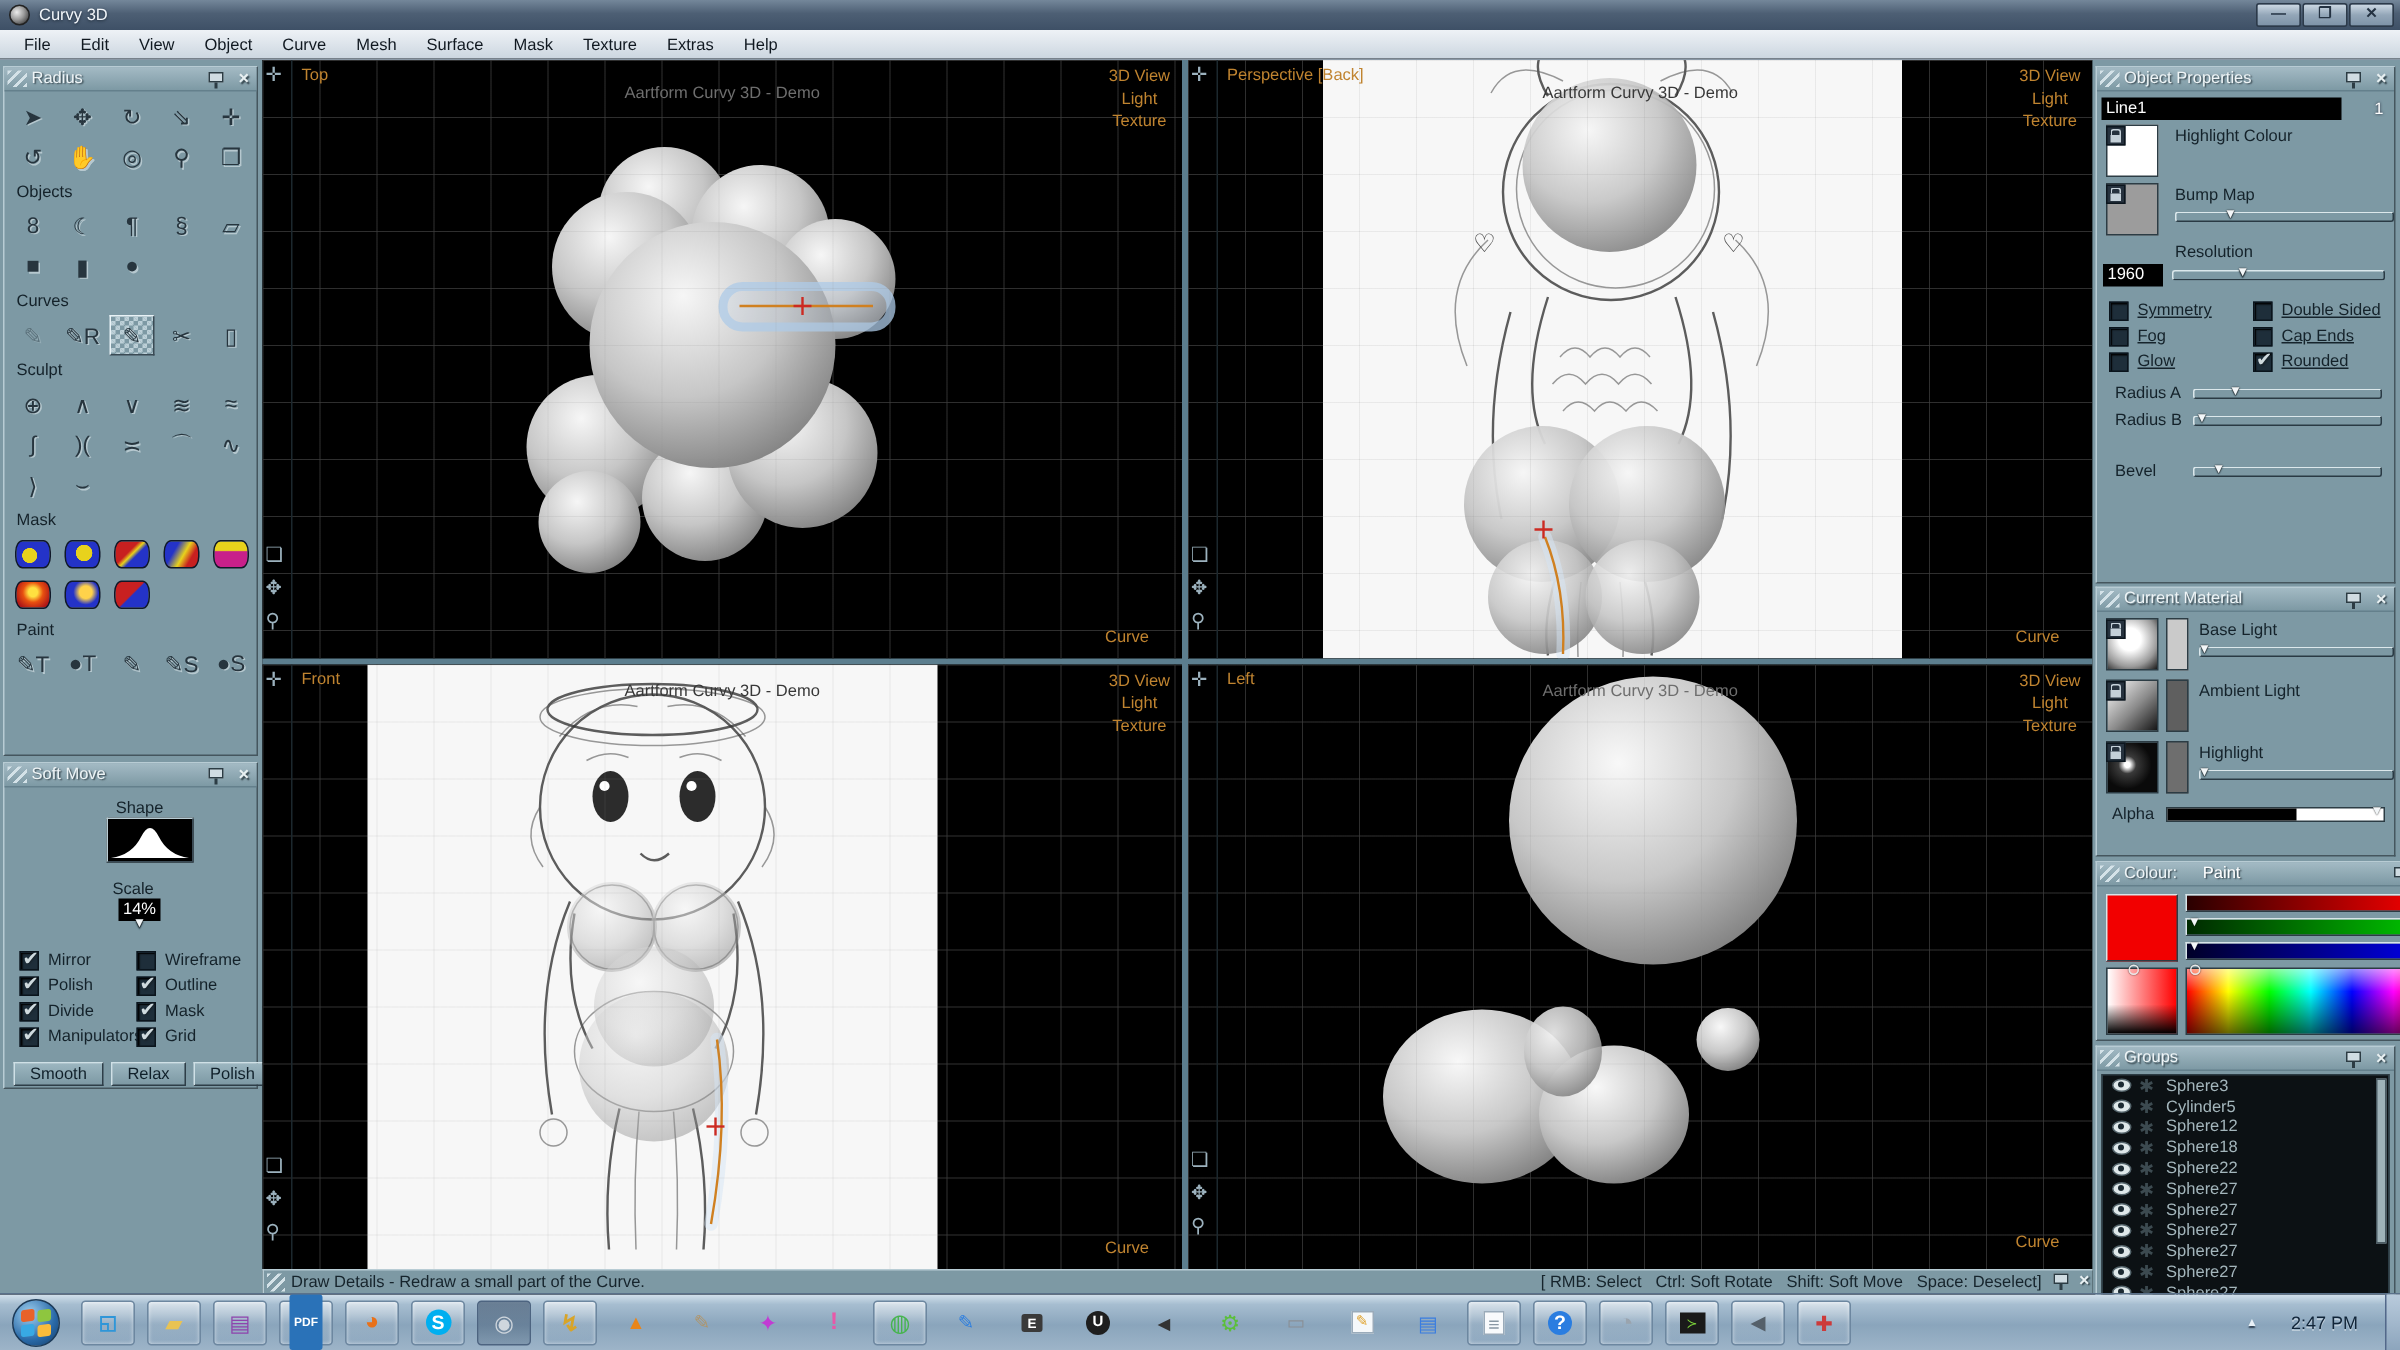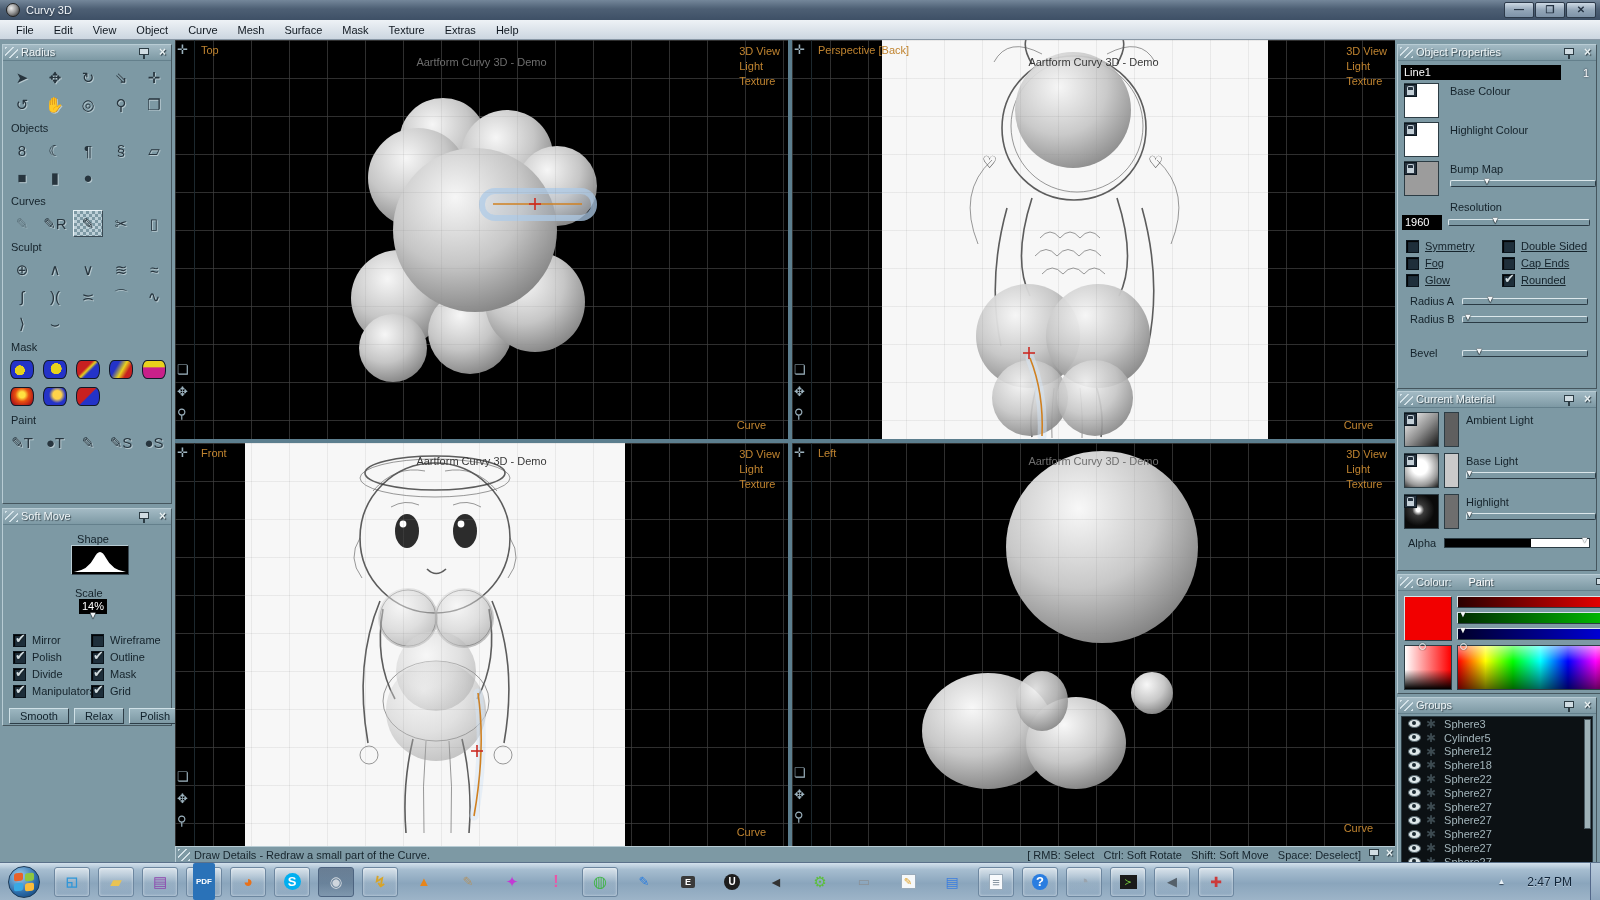--- a/index.html
+++ b/index.html
@@ -66,21 +66,21 @@
   .vp{position:absolute;background:#000;overflow:hidden;
     background-image:linear-gradient(#1f1f1f 1px,transparent 1px),linear-gradient(90deg,#1f1f1f 1px,transparent 1px);
     background-size:38px 38px;}
   .vp .gutter{position:absolute;left:0;top:0;bottom:0;width:20px;border-right:1px solid #1c282e;}
   .vp .gridover{position:absolute;inset:0;pointer-events:none;
     background-image:linear-gradient(rgba(140,140,140,.14) 1px,transparent 1px),linear-gradient(90deg,rgba(140,140,140,.14) 1px,transparent 1px);
     background-size:38px 38px;}
   .vp svg{position:absolute;left:0;top:0;}
   .vp-handle{position:absolute;left:2px;top:2px;color:#9cb2be;font-size:13px;}
   .vp-name{position:absolute;left:26px;top:4px;color:#c08430;}
-  .vp-links{position:absolute;top:4px;text-align:left;color:#c08430;line-height:15px;}
+  .vp-links{position:absolute;top:4px;text-align:center;color:#c08430;line-height:15px;}
   .vp-curve{position:absolute;color:#c08430;}
   .watermark{position:absolute;width:100%;text-align:center;color:#6e6e6e;}
   .watermark.dark{color:#383838;}
   .gut-icons{position:absolute;left:2px;display:flex;flex-direction:column;gap:7px;color:#9cb2be;font-size:13px;}
 
   
   .op-name-row{display:flex;align-items:center;margin:4px 3px 2px 3px;}
   #op-name{background:#000;color:#fff;width:160px;height:15px;line-height:15px;padding:0 3px;}
   .op-badge{color:#fff;margin-left:auto;margin-right:4px;text-shadow:0 0 2px #223;}
   .swrow{position:relative;margin:2px 0 0 6px;min-height:37px;}
@@ -559,26 +559,20 @@
       <span class="pin"></span>
       <span class="px">×</span></div>
     <div class="op-name-row">
       <span id="op-name">Line1</span>
       <span class="op-badge">1</span>
     </div>
     <div class="swrow">
       <span class="swatch" style="background:#fff;">
           <span class="lock"></span>
         </span>
-      <span class="lbl oplbl">Base Colour</span>
-    </div>
-    <div class="swrow">
-      <span class="swatch" style="background:#fff;">
-          <span class="lock"></span>
-        </span>
       <span class="lbl oplbl">Highlight Colour</span>
     </div>
     <div class="swrow">
       <span class="swatch" style="background:#9c9c9c;">
           <span class="lock"></span>
         </span>
       <span class="lbl oplbl">Bump Map</span>
       <span class="slider" style="--pos: 25%;"></span>
     </div>
     <div style="margin:4px 0 0 52px;" class="oplbl">Resolution</div>
@@ -627,33 +621,33 @@
         </div>
     </div>
   </div>
 
   <div class="panel" style="left:2px;top:351px;width:200px;height:180px;">
     <div class="ptitle"><span class="grip"></span>
       <span>Current Material</span>
       <span class="pin"></span>
       <span class="px">×</span></div>
     <div class="matrow">
-      <span class="swatch" style="background:linear-gradient(135deg,#fff,#8a8a8a 55%,#151515);">
-          <span class="lock"></span>
-        </span>
-      <span class="bar" style="background:#5f5f5f;"></span>
-      <span class="lbl oplbl">Ambient Light</span>
-    </div>
-    <div class="matrow">
       <span class="swatch" style="background:radial-gradient(circle at 45% 40%,#fff 0 28%,#9a9a9a 68%,#1a1a1a);">
           <span class="lock"></span>
         </span>
       <span class="bar" style="background:#cacaca;"></span>
       <span class="lbl oplbl">Base Light</span>
       <span class="slider" style="--pos: 2%;"></span>
+    </div>
+    <div class="matrow">
+      <span class="swatch" style="background:linear-gradient(135deg,#fff,#8a8a8a 55%,#151515);">
+          <span class="lock"></span>
+        </span>
+      <span class="bar" style="background:#5f5f5f;"></span>
+      <span class="lbl oplbl">Ambient Light</span>
     </div>
     <div class="matrow">
       <span class="swatch" style="background:radial-gradient(circle at 40% 45%,#fff 0 7%,#3a3a3a 22%,#0a0a0a 60%);">
           <span class="lock"></span>
         </span>
       <span class="bar" style="background:#6e6e6e;"></span>
       <span class="lbl oplbl">Highlight</span>
       <span class="slider" style="--pos: 2%;"></span>
     </div>
     <div class="alpharow">

